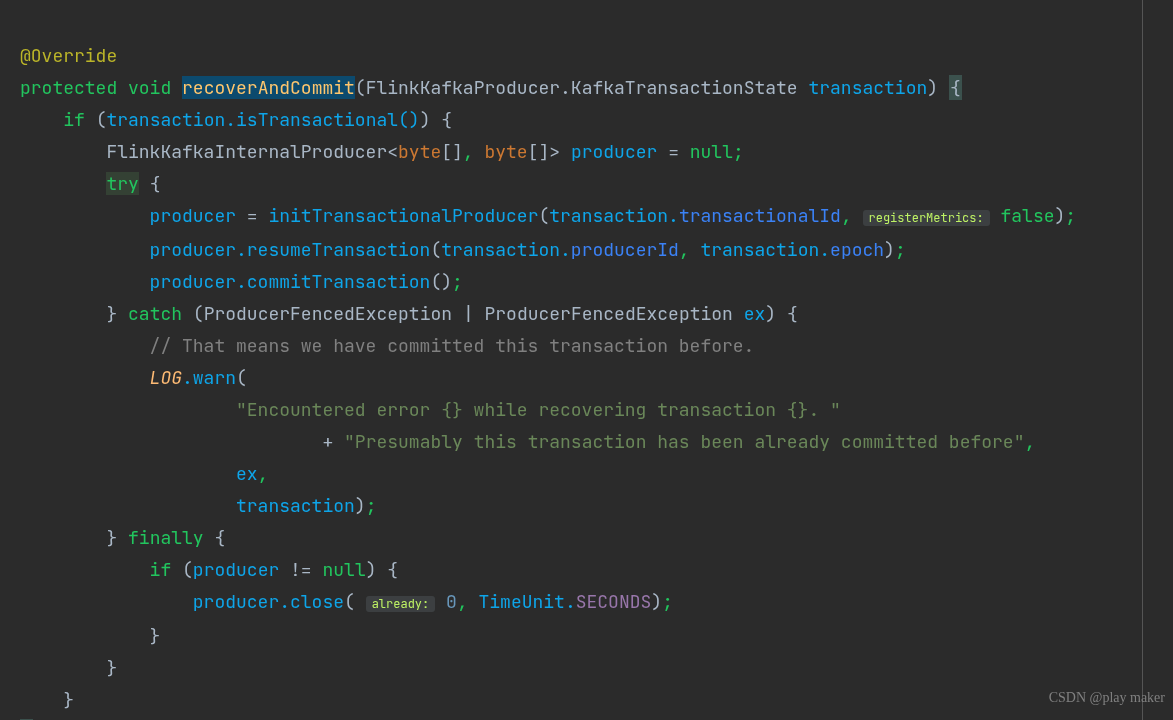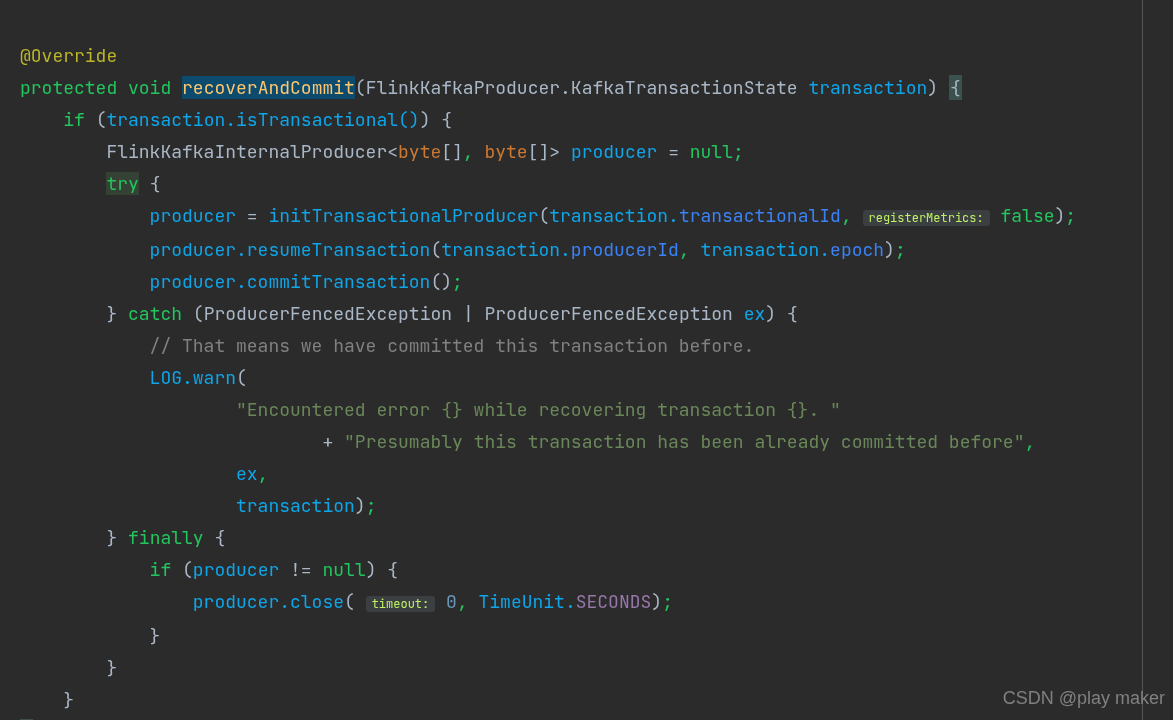--- a/index.html
+++ b/index.html
@@ -13,23 +13,23 @@
   .type{color:#a9b7c6}
   .typearg{color:#cc7832}
   .ident{color:#0ea5e9}
   .under{text-decoration-color:#606060}
   .field{color:#3b82f6}
   .comment{color:#808080}
   .string{color:#6a8759}
   .const{color:#9876aa;}
   .hint{background:#3c3f41;color:#bef264;padding:0 6px;border-radius:3px;font-size:12px;font-style:normal}
   .try-hl{background:#344134}
-  .log-ital{color:#0ea5e9}
+  .log-ital{font-style:italic;color:#fdba74}
   .num{color:#6897bb}
-  .watermark{position:absolute;right:8px;bottom:6px;font-size:18px;color:#808080;font-family:Liberation Sans, sans-serif}
+  .watermark{position:absolute;right:8px;bottom:6px;font-size:14px;color:#808080;font-family:Liberation Serif, serif}
 </style>
 </head>
 <body>
 <div class="editor">
   <div class="right-border"></div>
   <div class="code-area">
 <span class="annotation">@Override</span>
 <span class="kw">protected</span> <span class="kw">void</span> <span class="method-hl">recoverAndCommit</span><span>(</span><span class="type">FlinkKafkaProducer.KafkaTransactionState</span> <span class="ident">transaction</span><span>)</span> <span class="brace-hl">{</span>
     <span class="kw">if</span> <span>(</span><span class="ident">transaction.isTransactional()</span><span>)</span> <span>{</span>
         <span class="type">FlinkKafkaInternalProducer</span><span>&lt;</span><span class="typearg">byte</span><span>[]</span><span class="kw">,</span> <span class="typearg">byte</span><span>[]</span><span>&gt;</span> <span class="ident under">producer</span> <span>=</span> <span class="kw">null</span><span class="kw">;</span>
@@ -39,20 +39,20 @@
             <span class="ident under">producer</span><span class="ident">.commitTransaction</span><span>()</span><span class="kw">;</span>
         <span>}</span> <span class="kw">catch</span> <span>(</span><span class="type">ProducerFencedException</span> <span>|</span> <span class="type">ProducerFencedException</span> <span class="ident">ex</span><span>)</span> <span>{</span>
             <span class="comment">// That means we have committed this transaction before.</span>
             <span class="log-ital">LOG</span><span class="ident">.warn</span><span>(</span>
                     <span class="string">"Encountered error {} while recovering transaction {}. "</span>
                             <span>+</span> <span class="string">"Presumably this transaction has been already committed before"</span><span class="kw">,</span>
                     <span class="ident">ex</span><span class="kw">,</span>
                     <span class="ident">transaction</span><span>)</span><span class="kw">;</span>
         <span>}</span> <span class="kw">finally</span> <span>{</span>
             <span class="kw">if</span> <span>(</span><span class="ident under">producer</span> <span>!=</span> <span class="kw">null</span><span>)</span> <span>{</span>
-                <span class="ident under">producer</span><span class="ident">.close</span><span>(</span> <span class="hint">timeout:</span> <span class="num">0</span><span class="kw">,</span> <span class="ident">TimeUnit.</span><span class="const">SECONDS</span><span>)</span><span class="kw">;</span>
+                <span class="ident under">producer</span><span class="ident">.close</span><span>(</span> <span class="hint">already:</span> <span class="num">0</span><span class="kw">,</span> <span class="ident">TimeUnit.</span><span class="const">SECONDS</span><span>)</span><span class="kw">;</span>
             <span>}</span>
         <span>}</span>
     <span>}</span>
 <span class="brace-hl">}</span>
 </div>
   <div class="watermark">CSDN @play maker</div>
 </div>
 
 </body></html>

